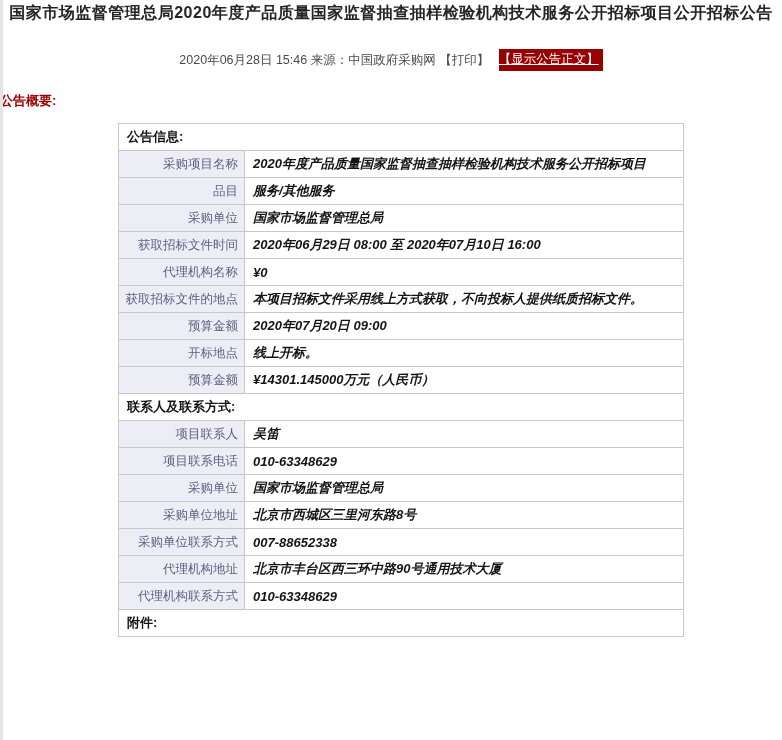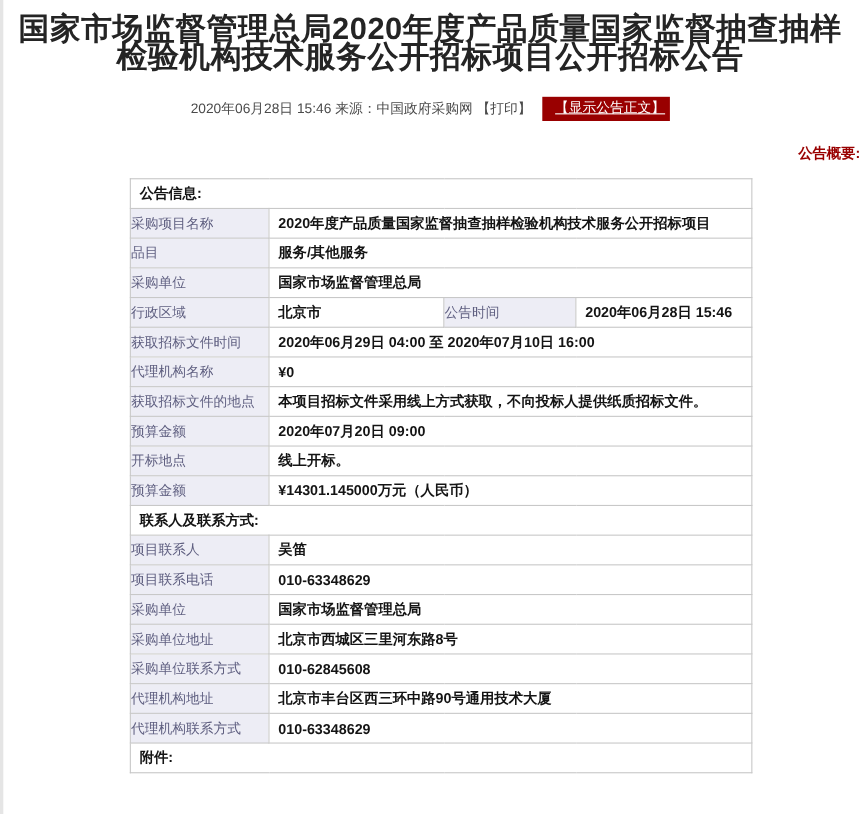--- a/index.html
+++ b/index.html
@@ -6,36 +6,36 @@
     --accent-red:#990000;
     --label-bg:#ededf5;
     --label-text:#5f5f80;
     --border:#c8c8c8;
   }
   *{margin:0;padding:0;box-sizing:border-box;}
   html,body{width:782px;height:740px;overflow:hidden;background:#ffffff;
     font-family:"Liberation Sans","DejaVu Sans",sans-serif;}
   .left-edge{position:absolute;left:0;top:0;width:3px;height:740px;background:#e5e5e5;}
   .page{position:relative;width:782px;height:740px;}
-  .title{padding:13px 8px 0 8px;text-align:center;font-size:28px;font-weight:bold;
+  .title{padding:0 8px 0 8px;text-align:center;font-size:16px;font-weight:bold;
     color:#242424;line-height:26px;letter-spacing:0.5px;}
   .meta{margin-top:23px;text-align:center;font-size:12.5px;color:#4a4a4a;}
   .meta span{vertical-align:middle;}
   .meta .print{cursor:pointer;}
   .meta .show-btn{display:inline-block;background:var(--accent-red);color:#ffffff;
-    text-decoration:underline;padding:2px 4px 3px 12px;margin-left:6px;cursor:pointer;}
-  .summary-heading{margin-top:21px;text-align:right;font-size:13px;font-weight:bold;
+    text-decoration:underline;padding:2px 4px 3px 0;margin-left:6px;cursor:pointer;}
+  .summary-heading{margin-top:21px;text-align:left;font-size:13px;font-weight:bold;
     color:var(--accent-red);}
   table.summary{border-collapse:collapse;table-layout:fixed;width:565px;
     margin:13px 0 0 118px;}
   table.summary td{border:1px solid var(--border);height:27px;vertical-align:middle;
     white-space:nowrap;overflow:hidden;}
-  td.lbl{background:var(--label-bg);color:var(--label-text);text-align:left;
+  td.lbl{background:var(--label-bg);color:var(--label-text);text-align:right;
     padding-right:6px;font-size:12.5px;}
-  td.val{font-weight:bold;color:#141414;padding-left:8px;font-size:13px;}
+  td.val{font-weight:bold;color:#141414;padding-left:8px;font-size:13px;font-style:italic;}
   td.sec{font-weight:bold;color:#141414;padding-left:8px;font-size:13px;}
 </style>
 </head>
 <body>
 
 <div class="page">
   <div class="left-edge"></div>
 
   <h1 class="title">国家市场监督管理总局2020年度产品质量国家监督抽查抽样检验机构技术服务公开招标项目公开招标公告</h1>
 
@@ -65,28 +65,22 @@
         </tr>
         <tr>
           <td class="lbl">品目</td>
           <td class="val" colspan="3">服务/其他服务</td>
         </tr>
         <tr>
           <td class="lbl">采购单位</td>
           <td class="val" colspan="3">国家市场监督管理总局</td>
         </tr>
         <tr>
-          <td class="lbl">行政区域</td>
-          <td class="val">北京市</td>
-          <td class="lbl">公告时间</td>
-          <td class="val">2020年06月28日 15:46</td>
-        </tr>
-        <tr>
           <td class="lbl">获取招标文件时间</td>
-          <td class="val" colspan="3">2020年06月29日 04:00 至 2020年07月10日 16:00</td>
+          <td class="val" colspan="3">2020年06月29日 08:00 至 2020年07月10日 16:00</td>
         </tr>
         <tr>
           <td class="lbl">代理机构名称</td>
           <td class="val" colspan="3">¥0</td>
         </tr>
         <tr>
           <td class="lbl">获取招标文件的地点</td>
           <td class="val" colspan="3">本项目招标文件采用线上方式获取，不向投标人提供纸质招标文件。</td>
         </tr>
         <tr>
@@ -115,21 +109,21 @@
         <tr>
           <td class="lbl">采购单位</td>
           <td class="val" colspan="3">国家市场监督管理总局</td>
         </tr>
         <tr>
           <td class="lbl">采购单位地址</td>
           <td class="val" colspan="3">北京市西城区三里河东路8号</td>
         </tr>
         <tr>
           <td class="lbl">采购单位联系方式</td>
-          <td class="val" colspan="3">010-62845608</td>
+          <td class="val" colspan="3">007-88652338</td>
         </tr>
         <tr>
           <td class="lbl">代理机构地址</td>
           <td class="val" colspan="3">北京市丰台区西三环中路90号通用技术大厦</td>
         </tr>
         <tr>
           <td class="lbl">代理机构联系方式</td>
           <td class="val" colspan="3">010-63348629</td>
         </tr>
         <tr>

